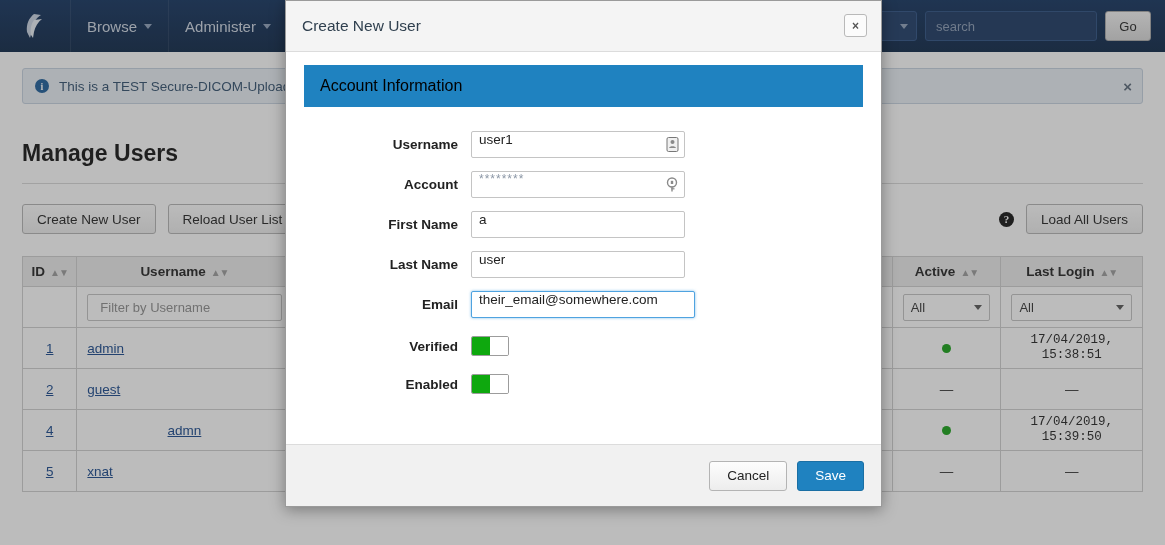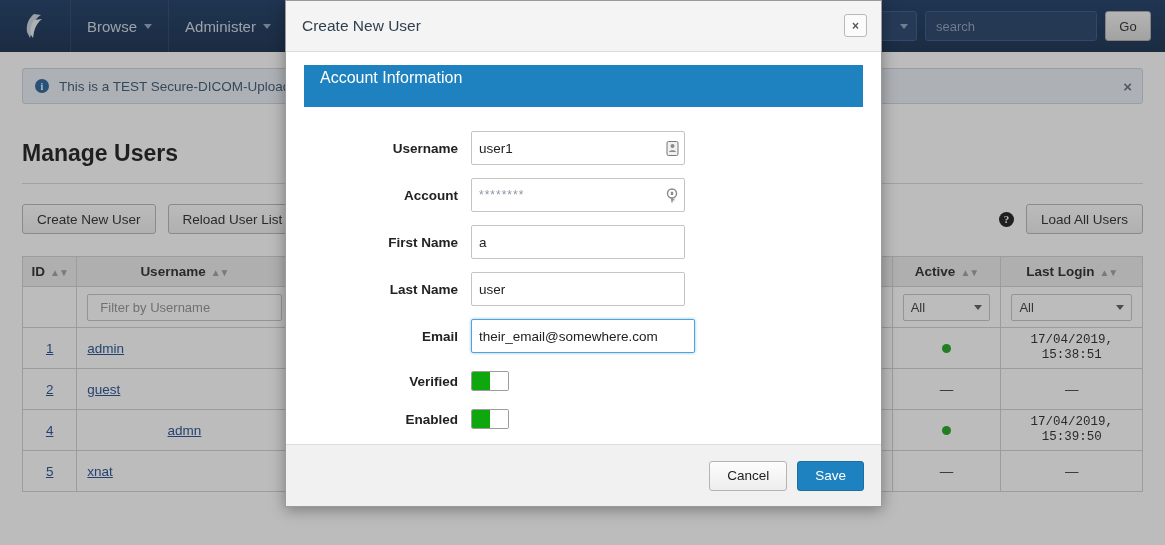--- a/index.html
+++ b/index.html
@@ -235,44 +235,44 @@
     width: 23px; height: 23px;
     border: 1px solid #b9b9b9; border-radius: 3px;
     background: #fbfbfb;
     display: flex; align-items: center; justify-content: center;
     color: #555; font-size: 12px; font-weight: bold;
   }
   .modal-body { flex: 1; padding: 13px 18px 0 18px; overflow: hidden; }
   .section-bar {
     height: 42px;
     background: #1f82c0;
-    display: flex; align-items: flex-start;
-    padding: 4px 16px;
-    color: #ffffff; font-size: 16px;
+    display: flex; align-items: center;
+    padding: 16px 16px;
+    color: #000000; font-size: 16px;
   }
   .form { padding-top: 24px; }
   .form-row {
     display: flex; align-items: center;
     margin-bottom: 13px;
   }
   .form-label {
     width: 167px;
     text-align: right;
     padding-right: 13px;
     font-size: 13.5px;
     font-weight: bold;
     color: #222;
   }
   .field {
     width: 214px; height: 27px;
     border: 1px solid #c4c4c4;
     border-radius: 2px;
     background: #fff;
-    display: flex; align-items: center;
-    padding: 16px 7px;
+    display: flex; align-items: flex-start;
+    padding: 0 7px;
     font-size: 13.5px; color: #222;
     position: relative;
   }
   .field.focused {
     border: 1px solid #4fa3e0;
     box-shadow: 0 0 3px rgba(79,163,224,0.7);
     width: 224px;
   }
   .field .ph { color: #8c97a6; letter-spacing: 1px; font-size: 12px; }
   .field-ico {

